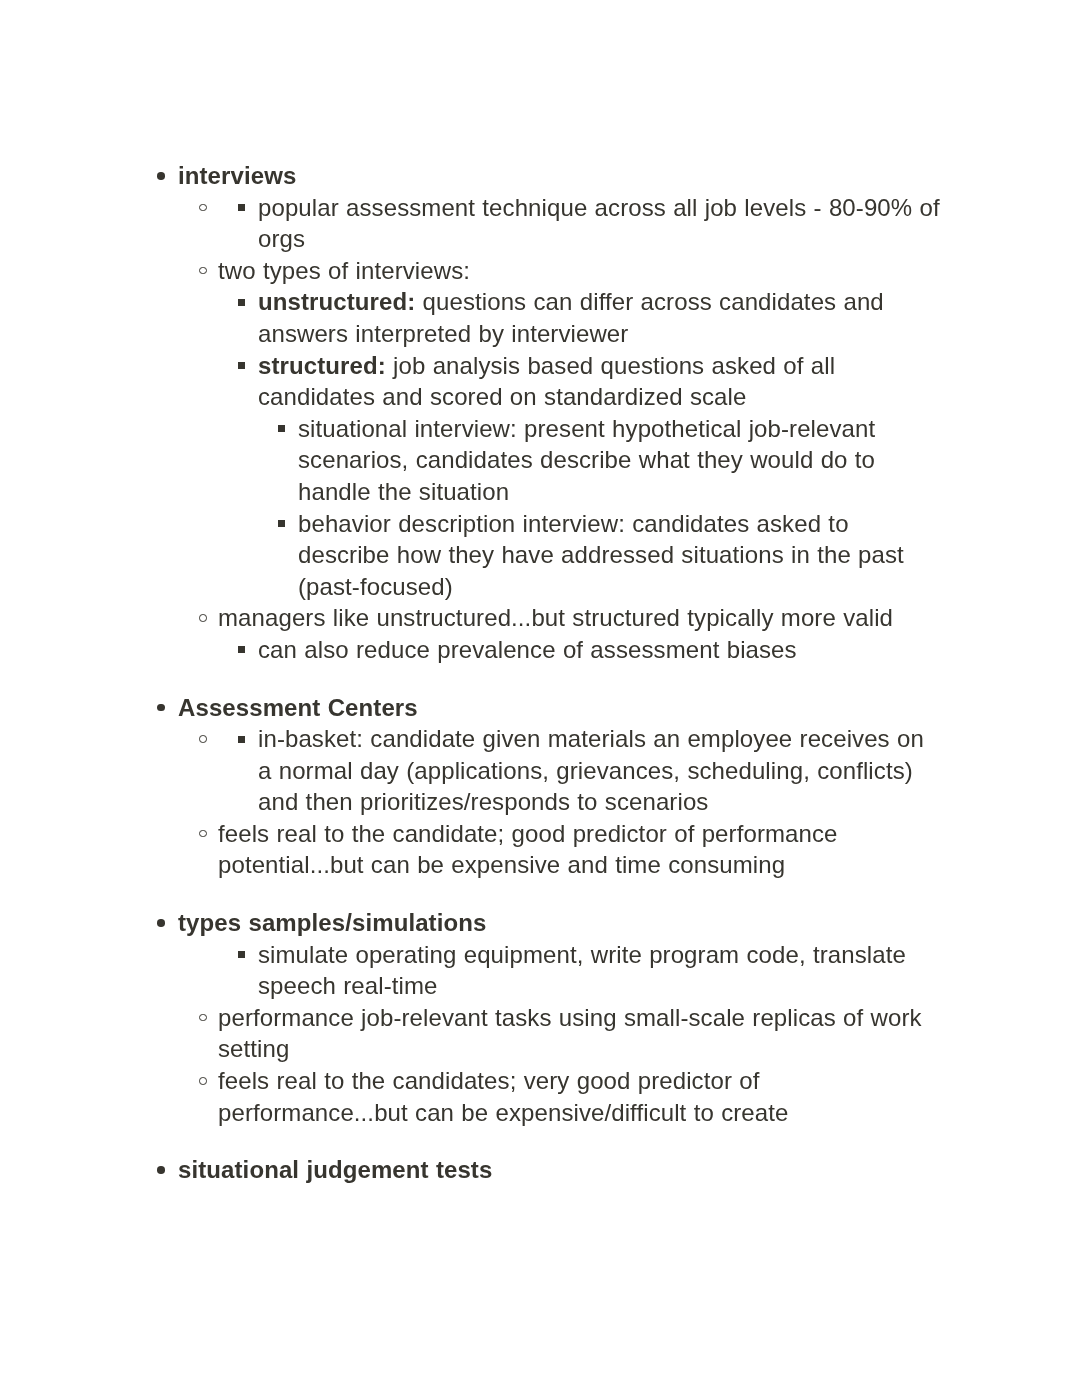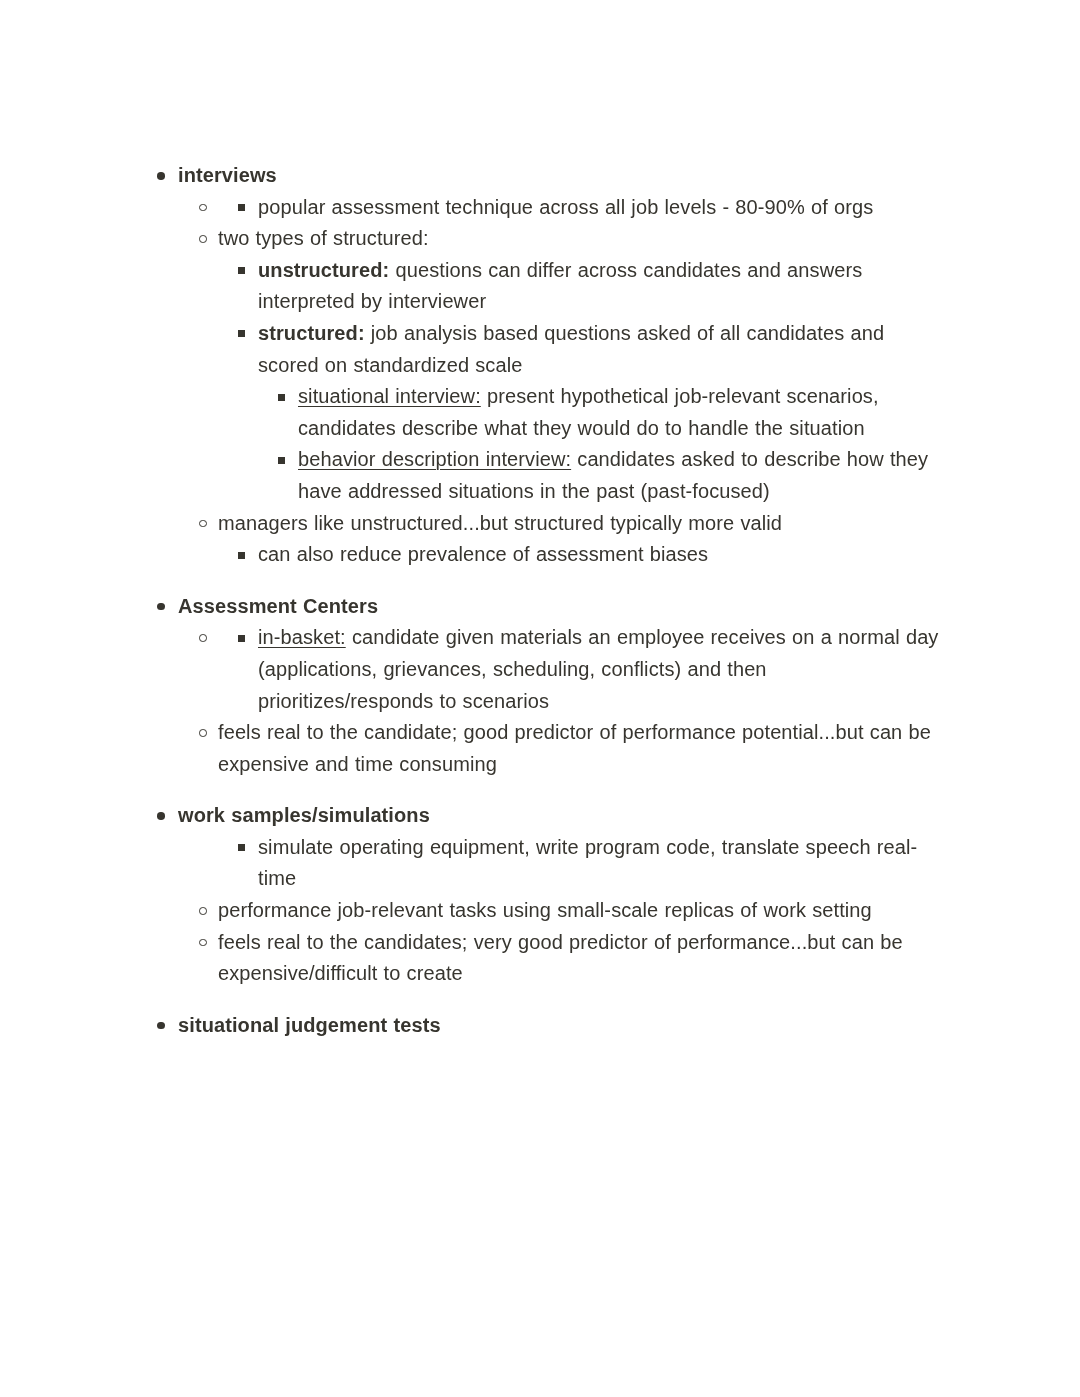--- a/index.html
+++ b/index.html
@@ -16,27 +16,27 @@
     position: relative;
   }
   .doc {
     position: absolute;
     top: 160px;
     left: 150px;
     width: 792px;
   }
   .li {
     position: relative;
-    font-size: 20px;
+    font-size: 24px;
     line-height: 31.6px;
     letter-spacing: 0.1px;
     word-spacing: 0.5px;
   }
   .li.gap-before {
-    margin-top: 20px;
+    margin-top: 26px;
   }
   .lvl-1 { padding-left: 28px; }
   .lvl-2 { padding-left: 68px; }
   .lvl-3 { padding-left: 108px; }
   .lvl-4 { padding-left: 148px; }
   .marker {
     position: absolute;
     top: 12px;
     width: 7px;
     height: 7px;
@@ -62,41 +62,40 @@
   .marker.square {
     background: #37352f;
     width: 7px;
     height: 7px;
     top: 12.5px;
   }
   .li-text b, .li-text strong {
     font-weight: bold;
   }
   .li-text .u {
-    text-decoration: underline;
     text-underline-offset: 2.5px;
     text-decoration-thickness: 1.4px;
   }
 </style>
 </head>
 <body>
 
 <div class="doc" id="outline-root">
     <div class="li lvl-1"><span class="marker disc"></span><span class="li-text"><strong>interviews</strong></span></div>
     <div class="li lvl-2"><span class="marker circle"></span></div>
     <div class="li lvl-3"><span class="marker square"></span><span class="li-text">popular assessment technique across all job levels - 80-90% of orgs</span></div>
-    <div class="li lvl-2"><span class="marker circle"></span><span class="li-text">two types of structured:</span></div>
+    <div class="li lvl-2"><span class="marker circle"></span><span class="li-text">two types of interviews:</span></div>
     <div class="li lvl-3"><span class="marker square"></span><span class="li-text"><strong>unstructured:</strong> questions can differ across candidates and answers interpreted by interviewer</span></div>
     <div class="li lvl-3"><span class="marker square"></span><span class="li-text"><strong>structured:</strong> job analysis based questions asked of all candidates and scored on standardized scale</span></div>
     <div class="li lvl-4"><span class="marker square"></span><span class="li-text"><span class="u">situational interview:</span> present hypothetical job-relevant scenarios, candidates describe what they would do to handle the situation</span></div>
     <div class="li lvl-4"><span class="marker square"></span><span class="li-text"><span class="u">behavior description interview:</span> candidates asked to describe how they have addressed situations in the past (past-focused)</span></div>
     <div class="li lvl-2"><span class="marker circle"></span><span class="li-text">managers like unstructured...but structured typically more valid</span></div>
     <div class="li lvl-3"><span class="marker square"></span><span class="li-text">can also reduce prevalence of assessment biases</span></div>
     <div class="li lvl-1 gap-before"><span class="marker disc"></span><span class="li-text"><strong>Assessment Centers</strong></span></div>
     <div class="li lvl-2"><span class="marker circle"></span></div>
     <div class="li lvl-3"><span class="marker square"></span><span class="li-text"><span class="u">in-basket:</span> candidate given materials an employee receives on a normal day (applications, grievances, scheduling, conflicts) and then prioritizes/responds to scenarios</span></div>
     <div class="li lvl-2"><span class="marker circle"></span><span class="li-text">feels real to the candidate; good predictor of performance potential...but can be expensive and time consuming</span></div>
-    <div class="li lvl-1 gap-before"><span class="marker disc"></span><span class="li-text"><strong>work samples/simulations</strong></span></div>
+    <div class="li lvl-1 gap-before"><span class="marker disc"></span><span class="li-text"><strong>types samples/simulations</strong></span></div>
     <div class="li lvl-3"><span class="marker square"></span><span class="li-text">simulate operating equipment, write program code, translate speech real-time</span></div>
     <div class="li lvl-2"><span class="marker circle"></span><span class="li-text">performance job-relevant tasks using small-scale replicas of work setting</span></div>
     <div class="li lvl-2"><span class="marker circle"></span><span class="li-text">feels real to the candidates; very good predictor of performance...but can be expensive/difficult to create</span></div>
     <div class="li lvl-1 gap-before"><span class="marker disc"></span><span class="li-text"><strong>situational judgement tests</strong></span></div>
   </div>
 
 </body></html>

